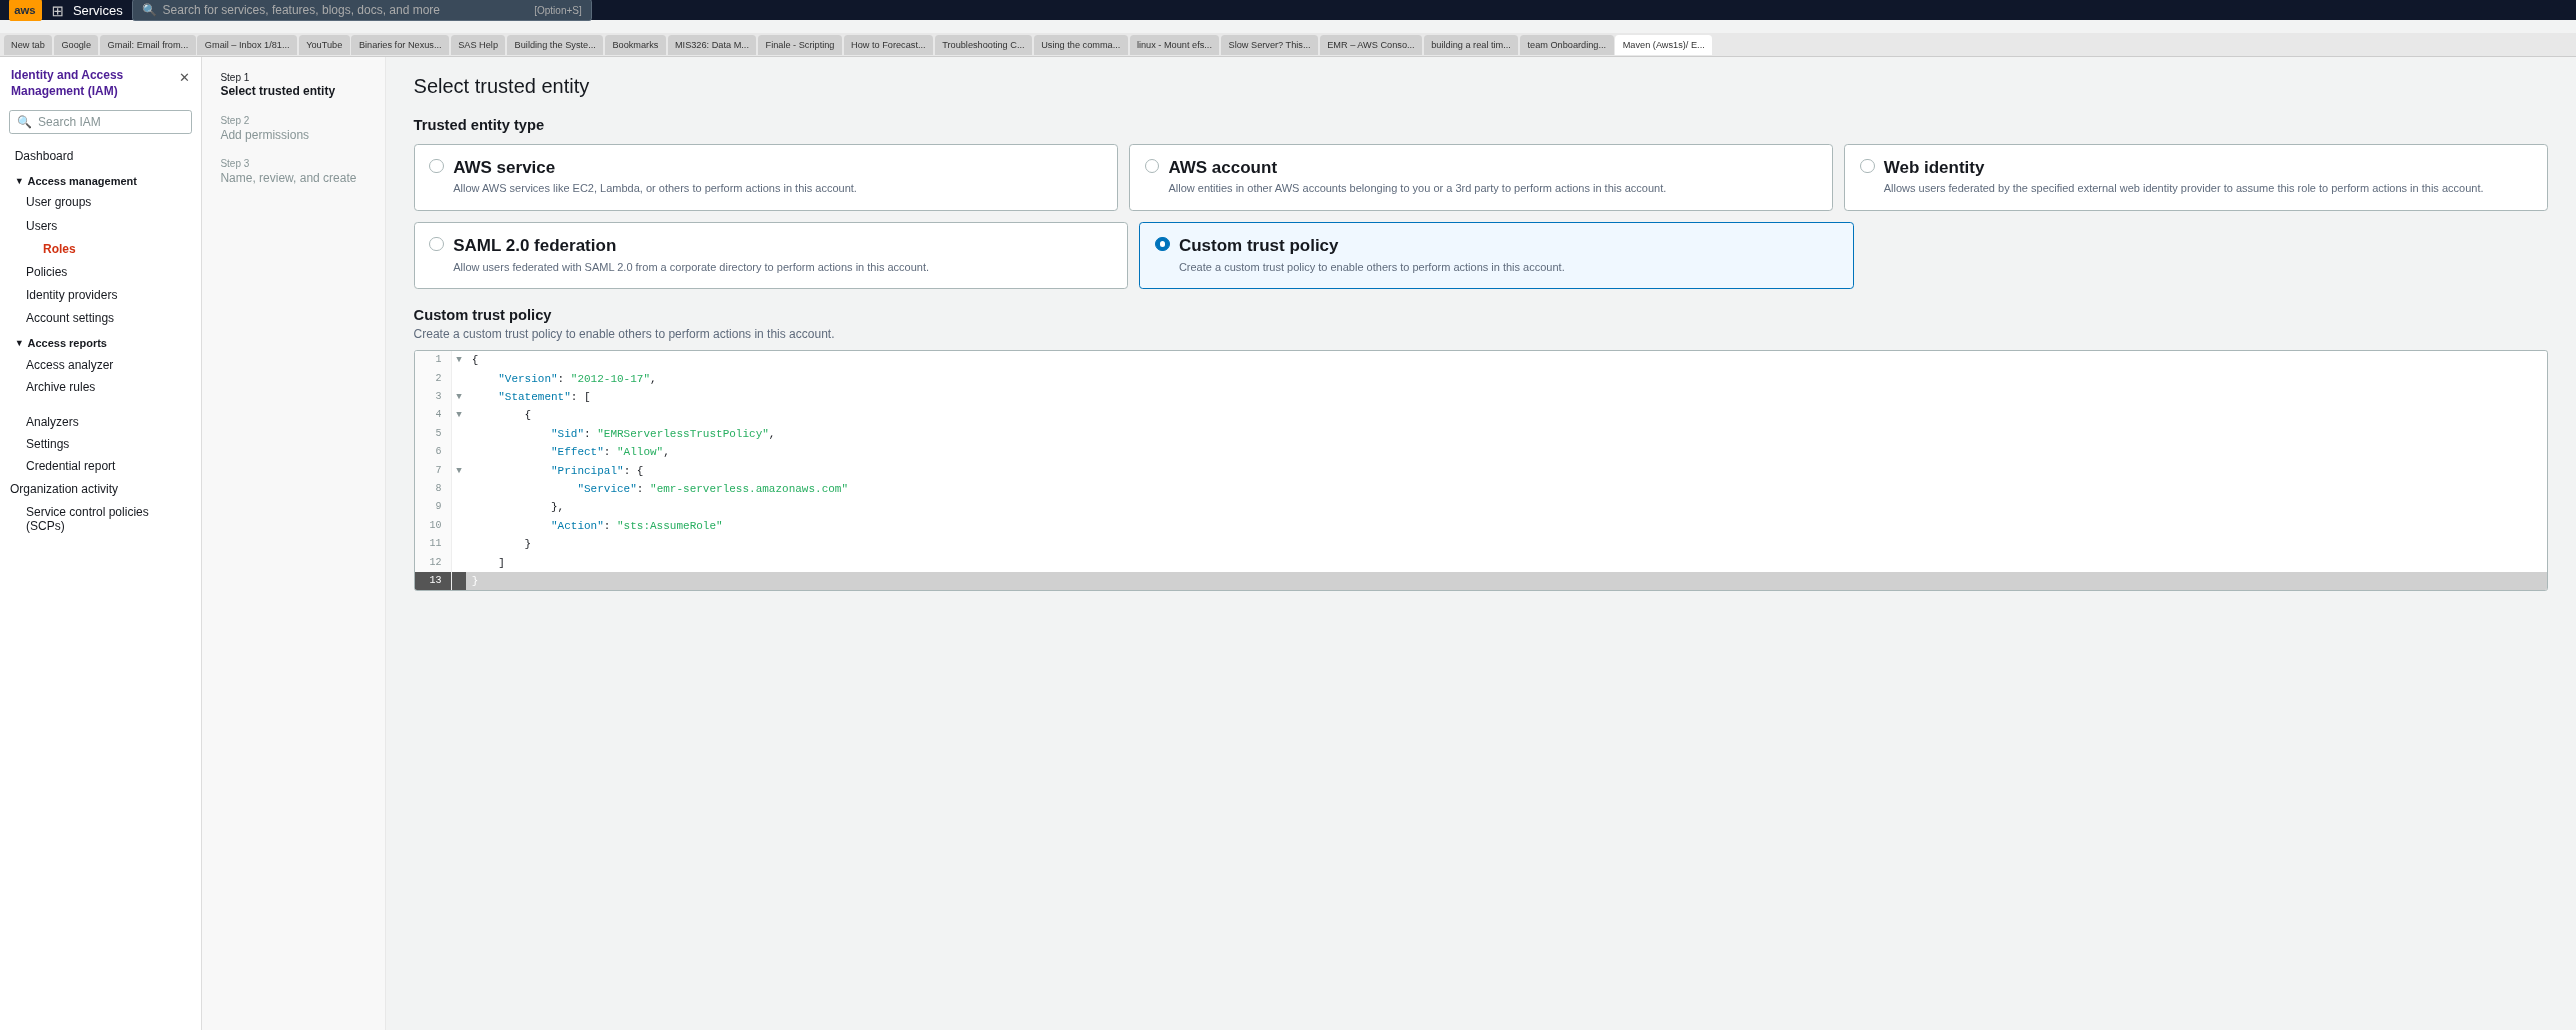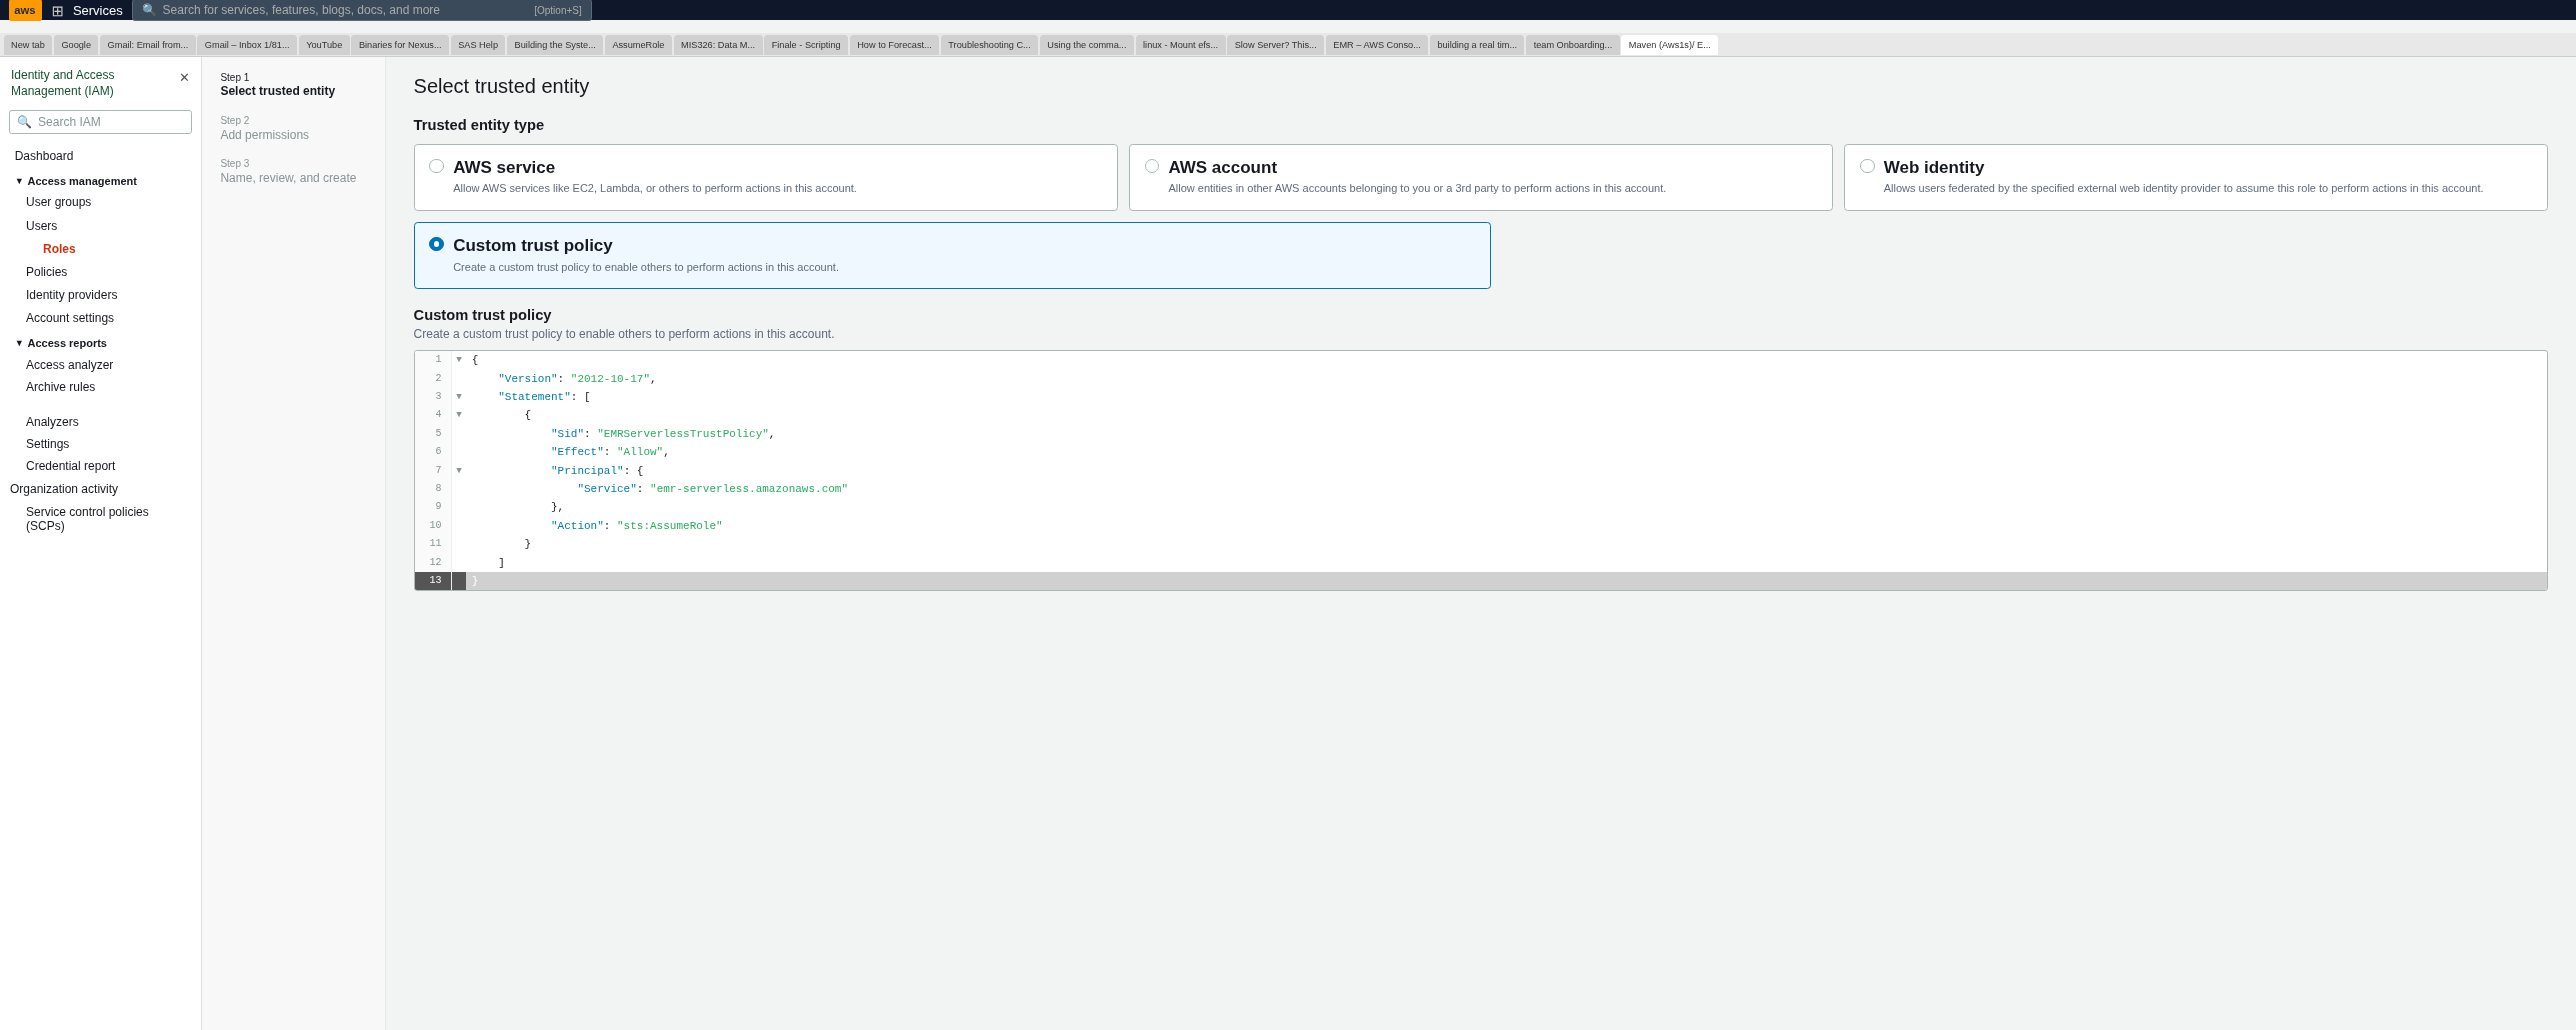--- a/index.html
+++ b/index.html
@@ -105,22 +105,22 @@
       overflow-y: auto;
     }
     .sidebar-header {
       display: flex;
       align-items: flex-start;
       justify-content: space-between;
       padding: 0 11px 11px;
     }
     .sidebar-title {
       font-size: 12px;
-      font-weight: 400;
-      color: #14532d;
+      font-weight: 700;
+      color: #4c1d95;
       line-height: 1.3;
     }
     .sidebar-close {
       cursor: pointer;
       color: #555;
       font-size: 13px;
       margin-top: 1.8px;
     }
     .sidebar-search {
       margin: 0 9.2px 11px;
@@ -370,21 +370,21 @@
 
 <div class="browser-tabs">
   <div class="browser-tab">New tab</div>
   <div class="browser-tab">Google</div>
   <div class="browser-tab">Gmail: Email from...</div>
   <div class="browser-tab">Gmail – Inbox 1/81...</div>
   <div class="browser-tab">YouTube</div>
   <div class="browser-tab">Binaries for Nexus...</div>
   <div class="browser-tab">SAS Help</div>
   <div class="browser-tab">Building the Syste...</div>
-  <div class="browser-tab">AssumeRole</div>
+  <div class="browser-tab">Bookmarks</div>
   <div class="browser-tab">MIS326: Data M...</div>
   <div class="browser-tab">Finale - Scripting</div>
   <div class="browser-tab">How to Forecast...</div>
   <div class="browser-tab">Troubleshooting C...</div>
   <div class="browser-tab">Using the comma...</div>
   <div class="browser-tab">linux - Mount efs...</div>
   <div class="browser-tab">Slow Server? This...</div>
   <div class="browser-tab">EMR – AWS Conso...</div>
   <div class="browser-tab">building a real tim...</div>
   <div class="browser-tab">team Onboarding...</div>
@@ -478,20 +478,27 @@
           <div class="radio-circle"></div>
           <div class="entity-card-body">
             <div class="entity-card-title">Web identity</div>
             <div class="entity-card-desc">Allows users federated by the specified external web identity provider to assume this role to perform actions in this account.</div>
           </div>
         </div>
       </div>
 
       <div class="entity-cards-row">
 
+        <div class="entity-card">
+          <div class="radio-circle"></div>
+          <div class="entity-card-body">
+            <div class="entity-card-title">SAML 2.0 federation</div>
+            <div class="entity-card-desc">Allow users federated with SAML 2.0 from a corporate directory to perform actions in this account.</div>
+          </div>
+        </div>
 
         <div class="entity-card selected">
           <div class="radio-circle checked"></div>
           <div class="entity-card-body">
             <div class="entity-card-title">Custom trust policy</div>
             <div class="entity-card-desc">Create a custom trust policy to enable others to perform actions in this account.</div>
           </div>
         </div>
 
         <div style="flex:1;"></div>

